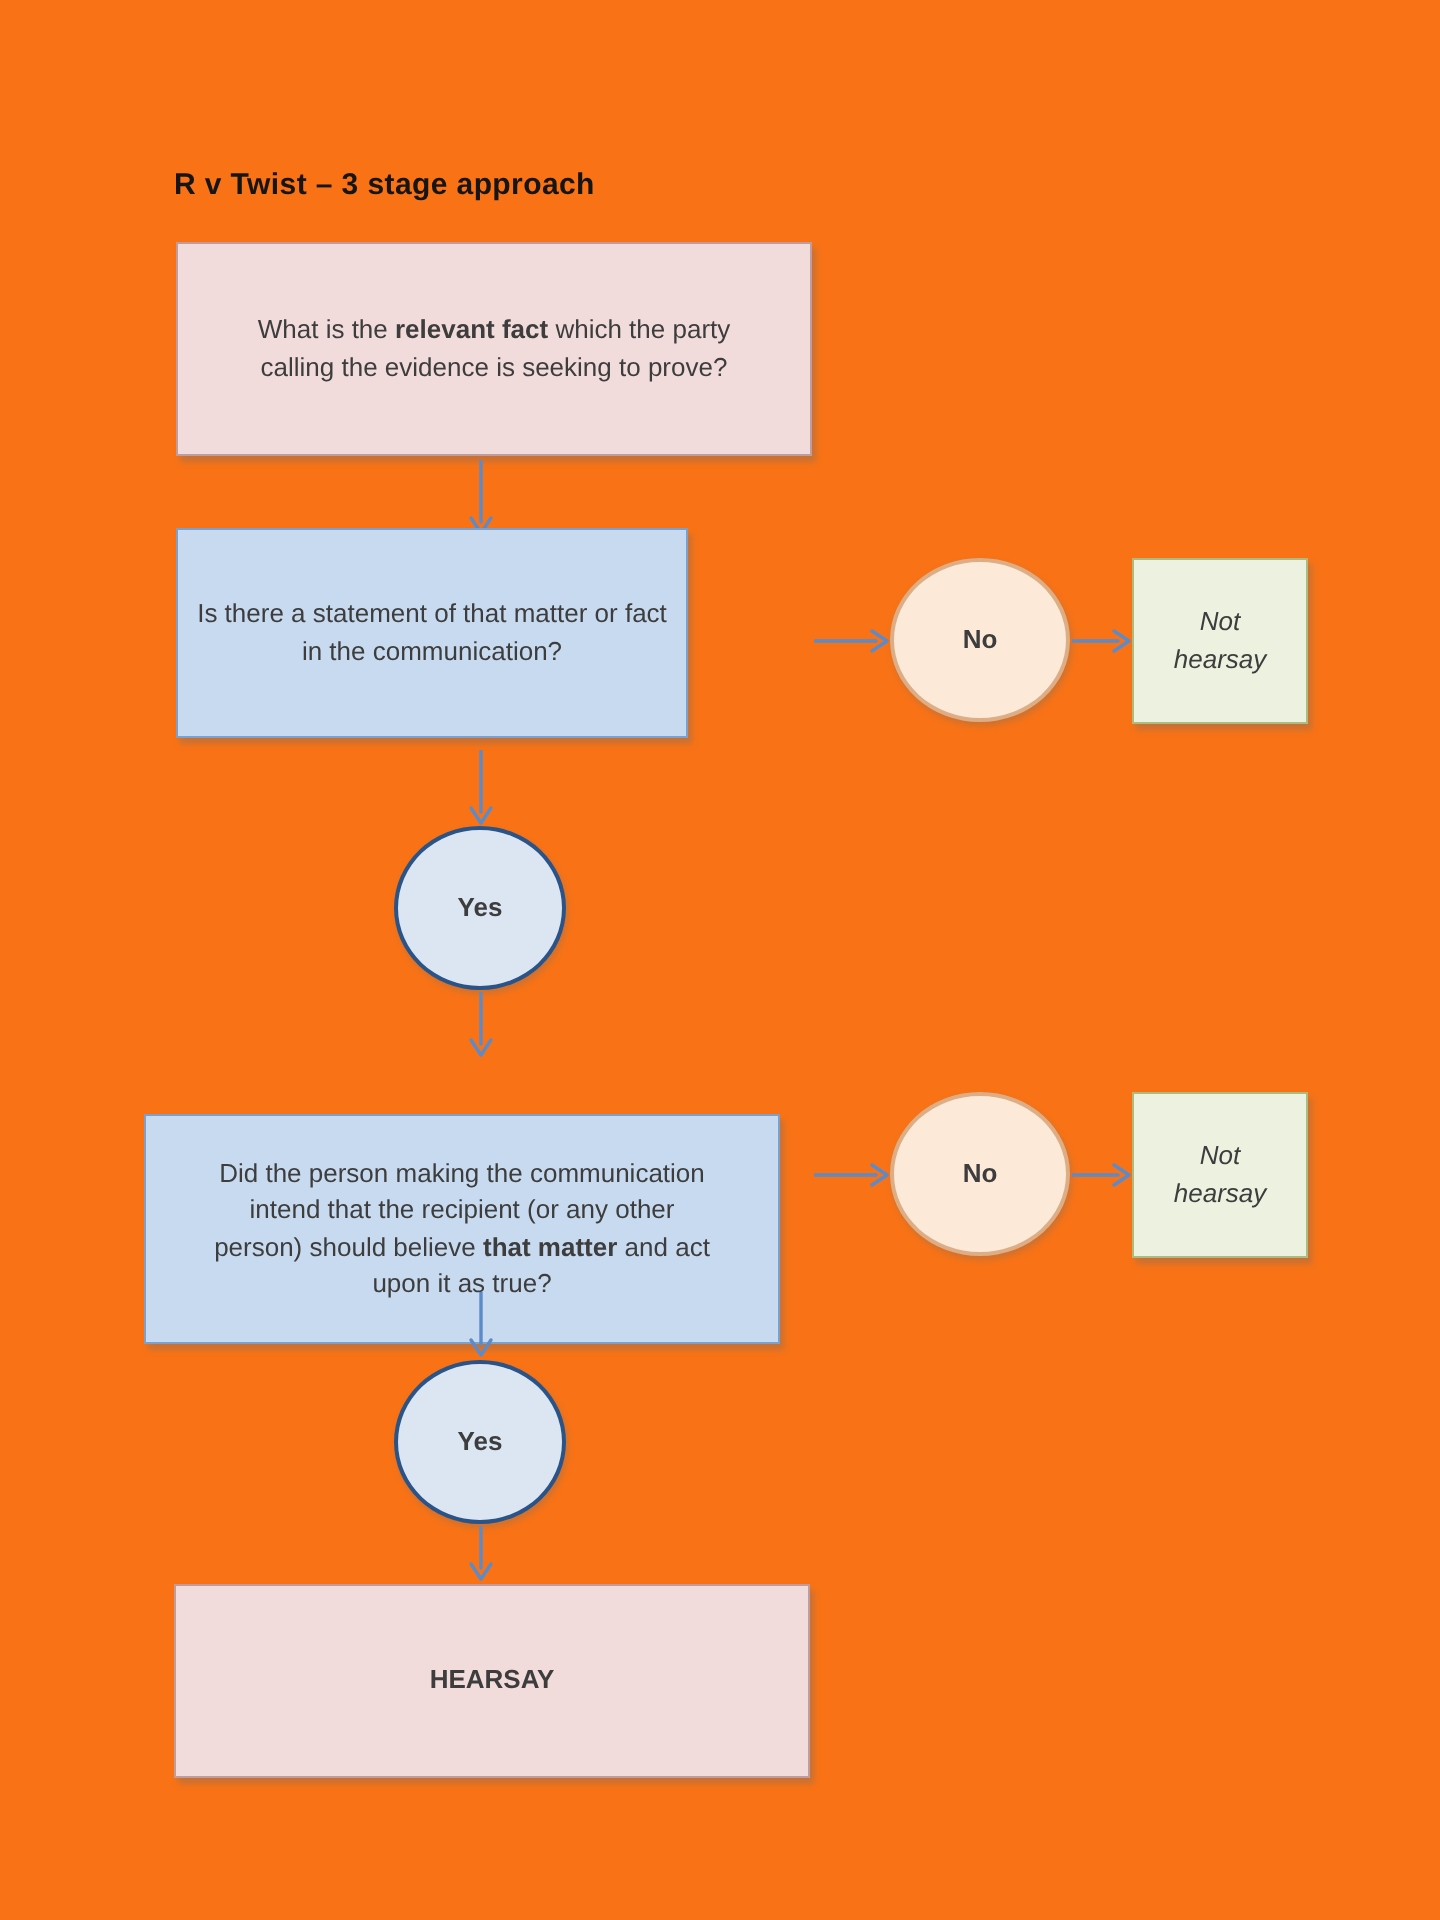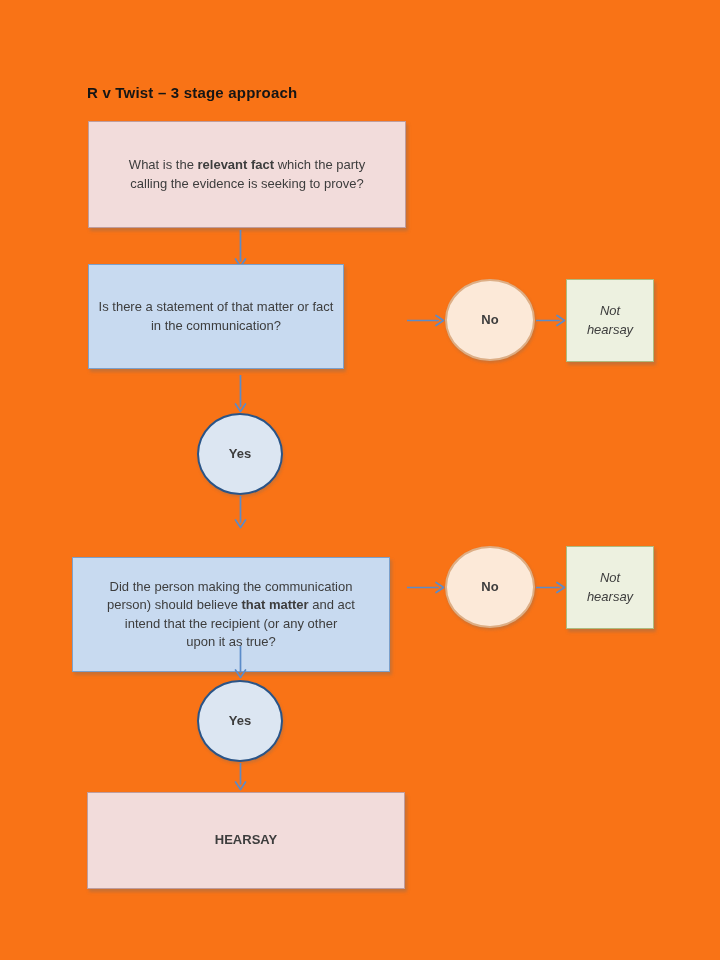--- a/index.html
+++ b/index.html
@@ -103,22 +103,22 @@
     <div>Yes</div>
   </div>
 
   <svg class="arrow" style="left:233px; top:496px;" width="15" height="33">
     <line x1="7.5" y1="0" x2="7.5" y2="26"></line>
       <polyline points="2.5,24 7.5,31.5 12.5,24"></polyline>
   </svg>
 
   <div class="node box blue q3">
     <div>Did the person making the communication</div>
+    <div>intend that the recipient (or any other</div>
     <div><span>person) should believe </span><b>that matter</b><span> and act</span></div>
-    <div>intend that the recipient (or any other</div>
     <div>upon it as true?</div>
   </div>
 
   <svg class="arrow" style="left:407px; top:580px;" width="38" height="15">
     <line x1="0" y1="7.5" x2="31" y2="7.5"></line>
       <polyline points="29,2.5 36.5,7.5 29,12.5"></polyline>
   </svg>
 
   <div class="node circle no-circle no2">
     <div>No</div>

